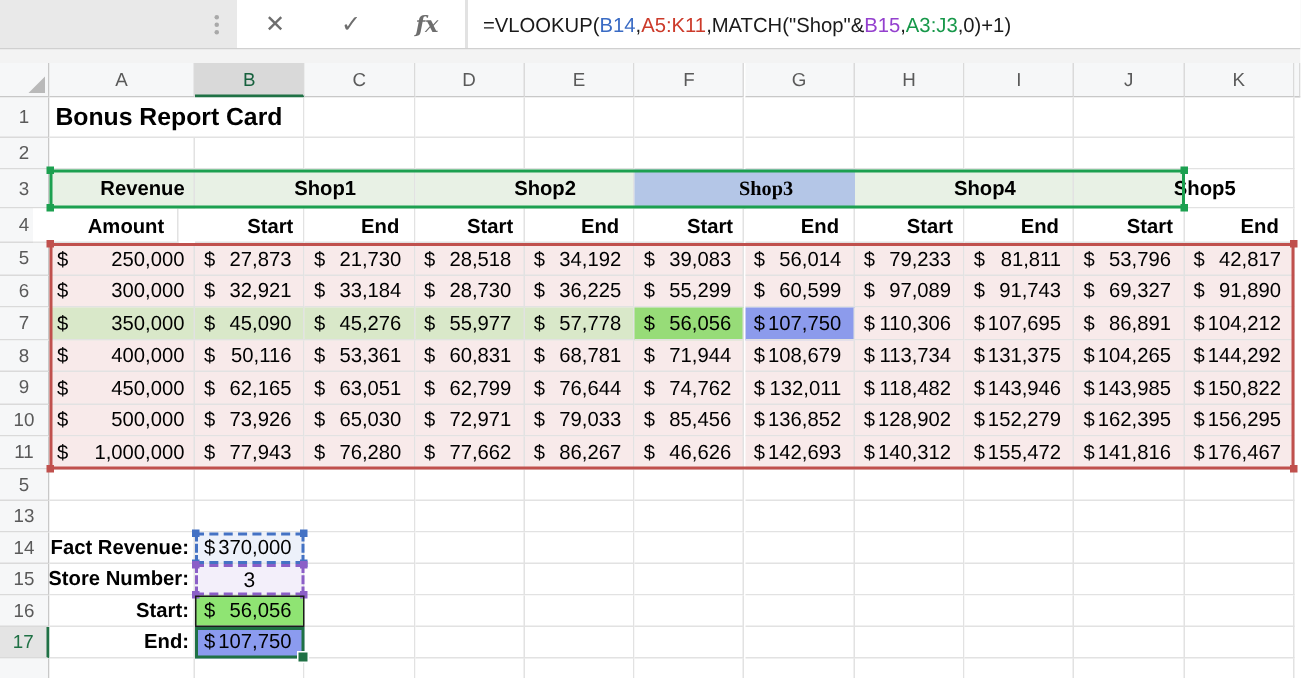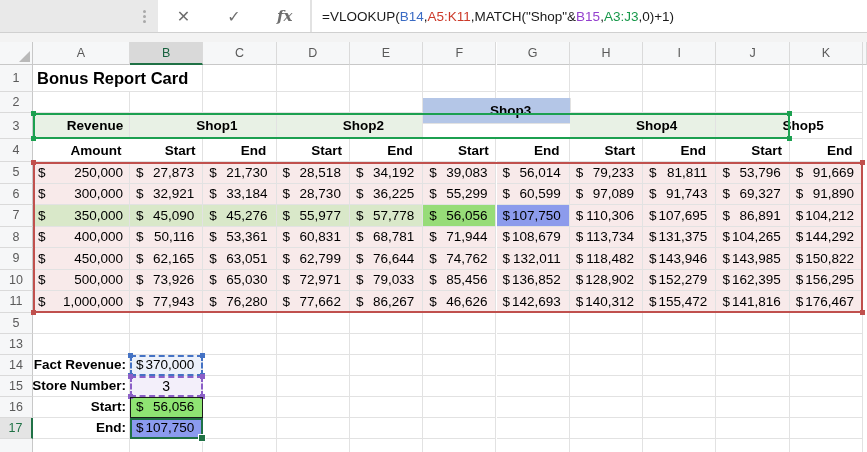--- a/index.html
+++ b/index.html
@@ -152,24 +152,24 @@
       <div class="cell" style="left: 349.9px; top: 438.5px; width: 73.3px; height: 14px;"></div>
       <div class="cell" style="left: 423.2px; top: 438.5px; width: 73.3px; height: 14px;"></div>
       <div class="cell" style="left: 496.5px; top: 438.5px; width: 73.3px; height: 14px;"></div>
       <div class="cell" style="left: 569.8px; top: 438.5px; width: 73.3px; height: 14px;"></div>
       <div class="cell" style="left: 643.1px; top: 438.5px; width: 73.3px; height: 14px;"></div>
       <div class="cell" style="left: 716.4px; top: 438.5px; width: 73.3px; height: 14px;"></div>
       <div class="cell" style="left: 789.7px; top: 438.5px; width: 73.3px; height: 14px;"></div>
       <div class="cell bold center" style="left: 33px; top: 113px; width: 97px; height: 26px; background: rgb(232, 241, 229);">Revenue</div>
       <div class="cell bold center" style="left: 130px; top: 113px; width: 146.6px; height: 26px; background: rgb(232, 241, 229);">Shop1</div>
       <div class="cell bold center" style="left: 276.6px; top: 113px; width: 146.6px; height: 26px; background: rgb(232, 241, 229);">Shop2</div>
-      <div class="cell bold center" style="left: 423.2px; top: 98px; width: 148px; height: 26px; background: rgb(180, 198, 231);">Shop3</div>
+      <div class="cell bold center" style="left: 423.2px; top: 113px; width: 148px; height: 26px; background: rgb(180, 198, 231); font-family: Liberation Serif, serif;">Shop3</div>
       <div class="cell bold center" style="left: 569.8px; top: 113px; width: 146.6px; height: 26px; background: rgb(232, 241, 229);">Shop4</div>
       <div class="cell bold center" style="left: 716.4px; top: 113px; width: 146.6px; height: 26px; background: linear-gradient(90deg, rgb(232, 241, 229) 0px, rgb(232, 241, 229) 50%, rgb(255, 255, 255) 50%, rgb(255, 255, 255) 100%);">Shop5</div>
-      <div class="cell bold center" style="left: 34px; top: 139px; width: 97px; height: 23px;">Amount</div>
+      <div class="cell bold center" style="left: 22px; top: 139px; width: 97px; height: 23px;">Amount</div>
       <div class="cell bold center" style="left: 130px; top: 139px; width: 73.3px; height: 23px;">Start</div>
       <div class="cell bold center" style="left: 203.3px; top: 139px; width: 73.3px; height: 23px;">End</div>
       <div class="cell bold center" style="left: 276.6px; top: 139px; width: 73.3px; height: 23px;">Start</div>
       <div class="cell bold center" style="left: 349.9px; top: 139px; width: 73.3px; height: 23px;">End</div>
       <div class="cell bold center" style="left: 423.2px; top: 139px; width: 73.3px; height: 23px;">Start</div>
       <div class="cell bold center" style="left: 496.5px; top: 139px; width: 73.3px; height: 23px;">End</div>
       <div class="cell bold center" style="left: 569.8px; top: 139px; width: 73.3px; height: 23px;">Start</div>
       <div class="cell bold center" style="left: 643.1px; top: 139px; width: 73.3px; height: 23px;">End</div>
       <div class="cell bold center" style="left: 716.4px; top: 139px; width: 73.3px; height: 23px;">Start</div>
       <div class="cell bold center" style="left: 789.7px; top: 139px; width: 73.3px; height: 23px;">End</div>
@@ -208,21 +208,21 @@
       <div class="cell money" style="left: 643.1px; top: 162px; width: 73.3px; height: 21.5px; background: rgb(248, 234, 234);">
         <span>$</span>
         <span>81,811</span>
       </div>
       <div class="cell money" style="left: 716.4px; top: 162px; width: 73.3px; height: 21.5px; background: rgb(248, 234, 234);">
         <span>$</span>
         <span>53,796</span>
       </div>
       <div class="cell money" style="left: 789.7px; top: 162px; width: 73.3px; height: 21.5px; background: rgb(248, 234, 234);">
         <span>$</span>
-        <span>91,669</span>
+        <span>42,817</span>
       </div>
       <div class="cell moneyA" style="left: 33px; top: 183.5px; width: 97px; height: 21.5px; background: rgb(248, 234, 234);">
         <span>$</span>
         <span>300,000</span>
       </div>
       <div class="cell money" style="left: 130px; top: 183.5px; width: 73.3px; height: 21.5px; background: rgb(248, 234, 234);">
         <span>$</span>
         <span>32,921</span>
       </div>
       <div class="cell money" style="left: 203.3px; top: 183.5px; width: 73.3px; height: 21.5px; background: rgb(248, 234, 234);">

